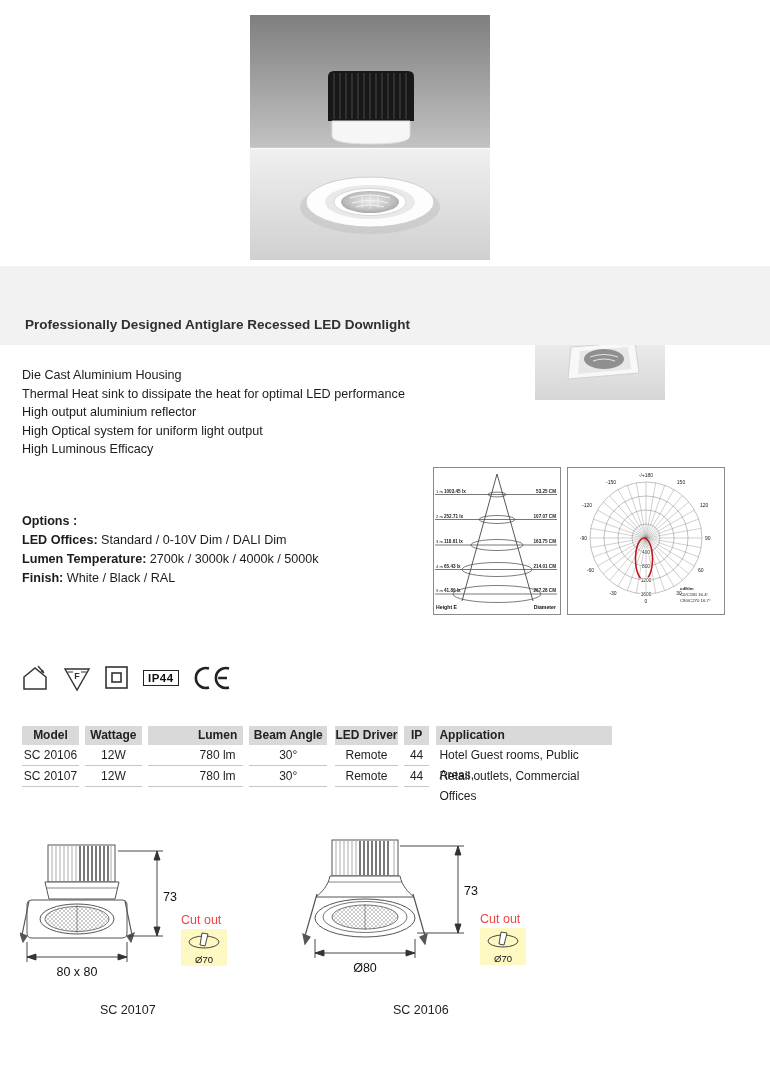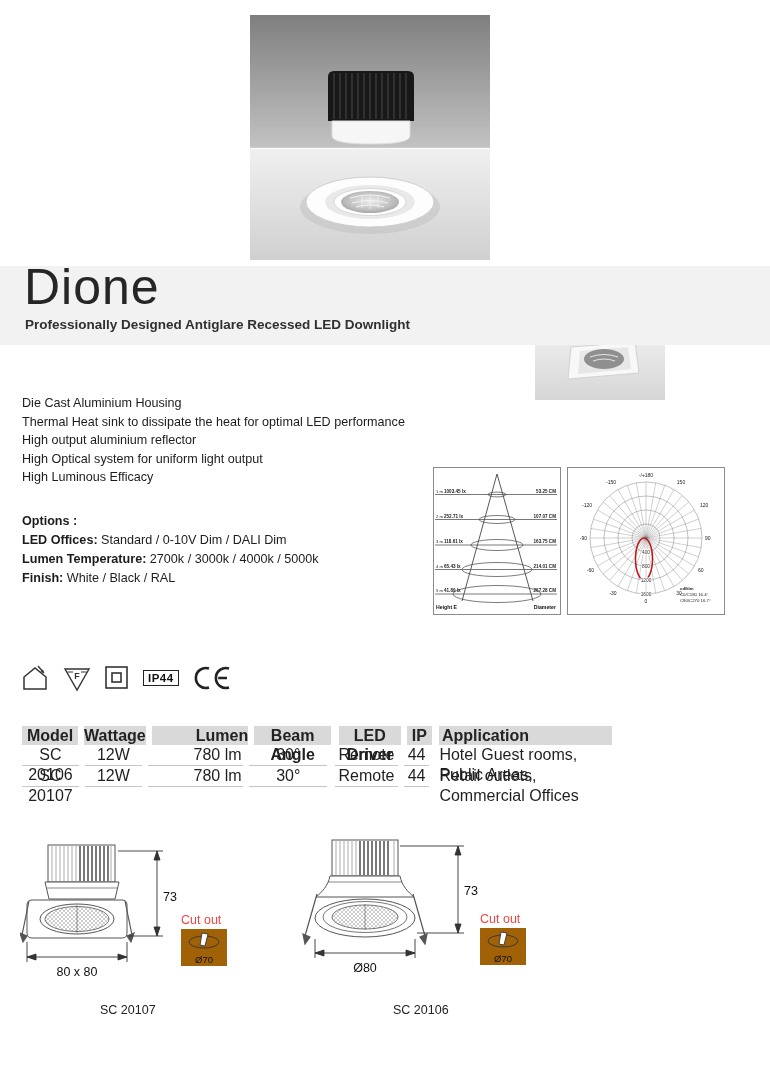--- a/index.html
+++ b/index.html
@@ -7,47 +7,47 @@
         font-family:"Liberation Sans",sans-serif;color:#1f1f1f;}
   .abs{position:absolute;}
   svg text{font-family:"Liberation Sans",sans-serif;}
 
   
   .band{left:0;top:266px;width:770px;height:79px;background:#f2f2f2;}
   .title{left:24px;top:258px;font-size:50px;font-weight:300;letter-spacing:1px;color:#262626;}
   .subtitle{left:25px;top:317px;font-size:13.5px;font-weight:bold;color:#303030;}
 
   
-  .features{left:22px;top:394px;font-size:12.6px;line-height:18.6px;color:#1c1c1c;}
+  .features{left:22px;top:366px;font-size:12.6px;line-height:18.6px;color:#1c1c1c;}
   .options{left:22px;top:512px;font-size:12.6px;line-height:19px;color:#1c1c1c;}
   .options .hd{font-weight:bold;}
   .options b{font-weight:bold;}
 
   
   .conebox{left:433px;top:467px;width:126px;height:146px;border:1px solid #8a8a8a;background:#fff;}
   .polarbox{left:567px;top:467px;width:156px;height:146px;border:1px solid #8a8a8a;background:#fff;}
 
   
   .certs{left:20px;top:662px;height:32px;display:flex;align-items:center;gap:13px;}
   .ipbox{border:1.5px solid #222;padding:1px 4px;font-size:11.5px;font-weight:bold;color:#111;letter-spacing:.5px;}
 
   
-  .spec{left:22px;top:726px;width:590px;font-size:16px;}
+  .spec{left:22px;top:726px;width:590px;font-size:12px;}
   .trow{display:flex;}
   .c{height:20px;line-height:20px;text-align:center;margin-right:6px;}
   .cm{width:62px;} .cw{width:62px;} .cl{width:56px;padding-left:44px;} .cb{width:85px;margin-right:8px;}
   .cd{width:68px;} .cip{width:28px;margin-right:7px;} .ca{width:188px;text-align:left;padding-left:3px;margin-right:0;}
   .thead .c{background:#d9d9d9;font-weight:bold;height:19px;line-height:19px;color:#222;}
   .trow.data .c{border-bottom:1px solid #c6c6c6;}
   .trow.data .ca{border-bottom:none;}
 
   
   .cutout{width:46px;text-align:center;}
   .cutout .lbl{font-size:12.5px;color:#ef4444;margin-bottom:2px;text-align:left;}
-  .cutout .box{background:#a16207;padding:3px 2px 1px 2px;}
+  .cutout .box{background:#fef9c3;padding:3px 2px 1px 2px;}
   .cutout .dia{font-size:9.5px;color:#111;}
   .modlbl{font-size:12.5px;color:#222;}
 </style>
 </head>
 <body>
 
 <div id="page">
 
   <div class="abs" style="left:250px;top:15px;width:240px;height:245px;">
     <svg width="240" height="245">
@@ -101,21 +101,20 @@
       <path d="M49,24V48M53,24V48M57,24V48M61,24V48M65,24V48M69,24V48M73,24V48M77,24V48M81,24V48M85,24V48" stroke="#3a3a3a" stroke-width="1.1"></path>
       <path d="M50,50 h36 v8 q0,4 -18,4 q-18,0 -18,-4 z" fill="#f4f4f4" stroke="#ddd" stroke-width="0.8"></path>
       <polygon points="36,72 100,67 104,98 33,104" fill="#f8f8f8" stroke="#d2d2d2" stroke-width="1"></polygon>
       <polygon points="45,76 93,72 96,94 43,99" fill="#e7e7e7"></polygon>
       <ellipse cx="69" cy="84" rx="20" ry="10" fill="#8f8f8f"></ellipse>
       <path d="M55,82 q14,-5 28,0 M58,86 q11,-4 22,0" stroke="#efefef" stroke-width="1" fill="none" opacity="0.9"></path>
     </svg>
   </div>
 
   <div class="abs band"></div>
-  <div class="abs title">Dione</div>
   <div class="abs subtitle">Professionally Designed Antiglare Recessed LED Downlight</div>
 
   <div class="abs features">
     <div>Die Cast Aluminium Housing</div>
     <div>Thermal Heat sink to dissipate the heat for optimal LED performance</div>
     <div>High output aluminium reflector</div>
     <div>High Optical system for  uniform light output</div>
     <div>High Luminous Efficacy</div>
   </div>
 

